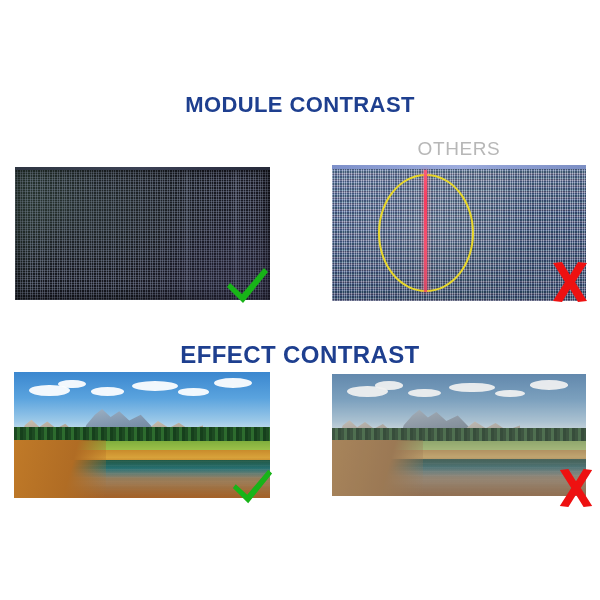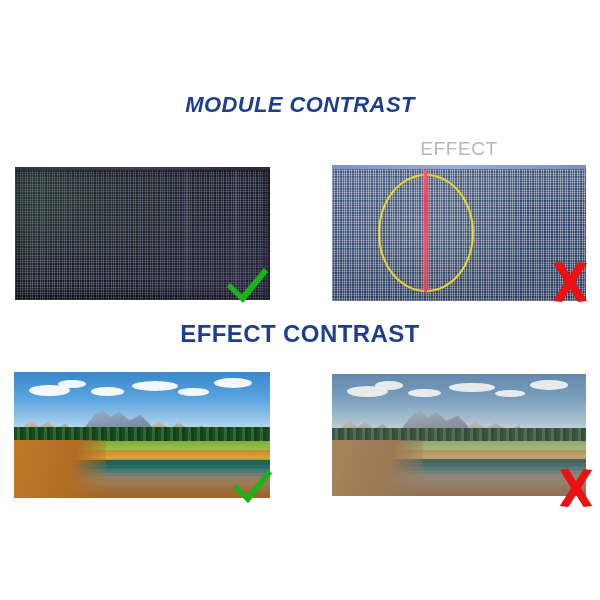--- a/index.html
+++ b/index.html
@@ -26,22 +26,22 @@
   .section-title {
     position: absolute;
     left: 0;
     width: 600px;
     text-align: center;
     color: #1e3f8f;
     font-weight: bold;
     letter-spacing: 0.4px;
     white-space: nowrap;
   }
-  #title-module { top: 92px;  font-size: 22px; font-style: italic; }
-  #title-effect { top: 320px; font-size: 24px; }
+  #title-module { top: 92px;  font-size: 22px; }
+  #title-effect { top: 341px; font-size: 24px; }
 
   .col-label {
     position: absolute;
     top: 138px;
     text-align: center;
     color: #b7b7b7;
     font-size: 19px;
     letter-spacing: 0.6px;
     white-space: nowrap;
   }
@@ -242,21 +242,21 @@
   #x-effect     { left: 555px; top: 468px; }
 </style>
 </head>
 <body>
 
 <div class="stage">
 
   <div class="section-title" id="title-module">MODULE CONTRAST</div>
 
 
-  <div class="col-label" id="label-others">EFFECT</div>
+  <div class="col-label" id="label-others">OTHERS</div>
 
   <div class="panel led-dark" id="module-ours">
     <div class="topedge"></div>
     <div class="vignette"></div>
   </div>
 
   <div class="panel led-bright" id="module-others">
     <div class="topedge"></div>
     <div class="haze"></div>
     <div class="defect-ellipse"></div>

